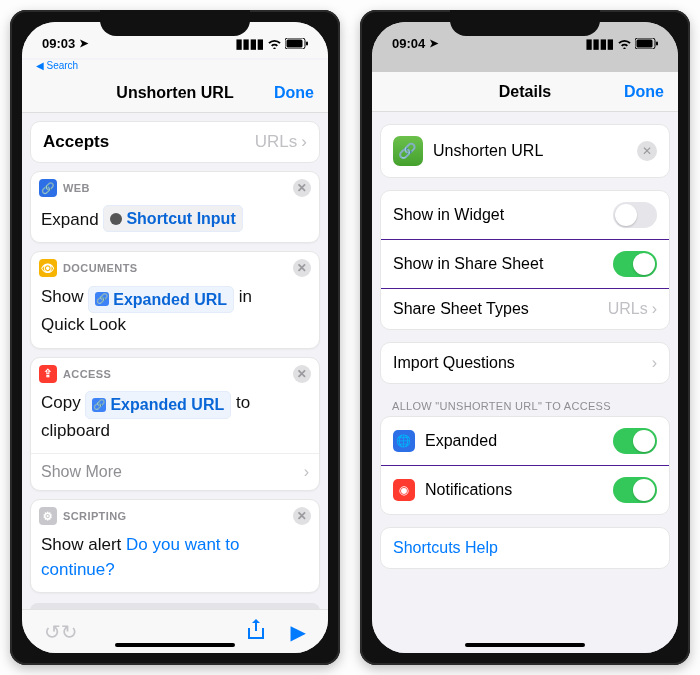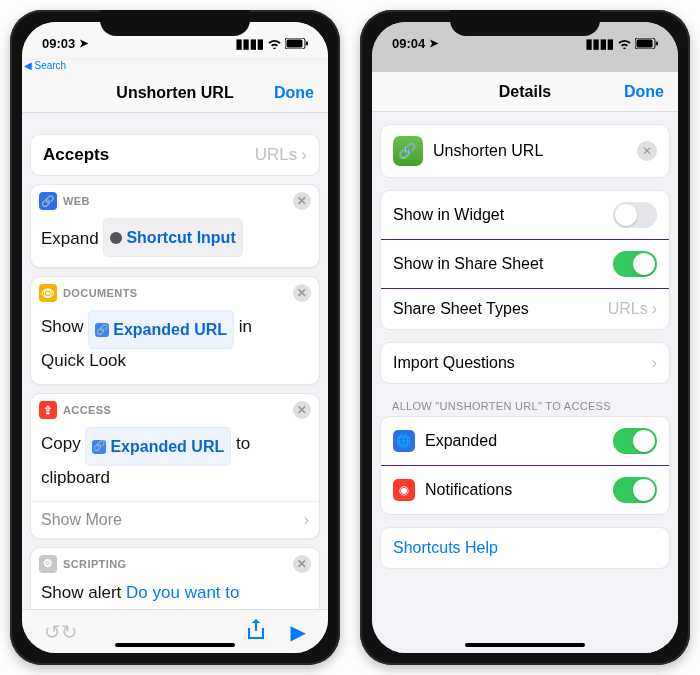--- a/index.html
+++ b/index.html
@@ -10,21 +10,21 @@
     height: 675px;
     display: flex;
     gap: 20px;
     justify-content: center;
     padding: 10px 8px;
   }
   .phone {
     width: 330px;
     height: 655px;
     background: #111;
-    border-radius: 32px;
+    border-radius: 16px;
     padding: 12px;
     box-shadow: inset 0 0 0 2px #2a2a2a, 0 4px 12px rgba(0,0,0,.25);
     position: relative;
   }
   .phone::before {
     content: "";
     position: absolute;
     top: 0; left: 50%;
     transform: translateX(-50%);
     width: 150px; height: 26px;
@@ -82,29 +82,29 @@
     font-size: 11px; font-weight:600; letter-spacing:.4px;
     color:#8e8e93;
   }
   .card-head .x {
     margin-left:auto; width:18px;height:18px;border-radius:50%;
     background:#e0e0e2;color:#9a9a9e;display:flex;align-items:center;justify-content:center;font-size:12px;
   }
   .chip {
     display:inline-flex; align-items:center; gap:4px;
     background:#eef4fd; color:#0a66d6; font-weight:600;
-    border-radius:5px; padding:7px 6px; font-size:16px;
+    border-radius:5px; padding:1px 6px; font-size:16px;
     border:1px solid #e3ecf8;
   }
   .chip .cicon{width:14px;height:14px;border-radius:3px;background:#3e82f7;display:inline-flex;align-items:center;justify-content:center;color:#fff;font-size:10px;}
   .card-body { padding: 4px 10px 10px; font-size: 17px; line-height:1.45; color:#111;}
   .row-top {
     background:#fff; border-radius:10px; border:1px solid #e6e6e6;
     display:flex; align-items:center; justify-content:space-between;
-    padding: 10px 12px; margin-top:21px; font-size:17px; font-weight:600;
+    padding: 10px 12px; margin-top:8px; font-size:17px; font-weight:600;
   }
   .row-top .rt-right{color:#c0c0c5; font-weight:400; display:flex;align-items:center;gap:4px;}
   .chev { color:#c0c0c5;}
   .show-more{border-top:1px solid #eee;padding:9px 10px;color:#8e8e93;font-size:16px;display:flex;justify-content:space-between;}
   .action-icon{width:18px;height:18px;border-radius:4px;display:inline-flex;align-items:center;justify-content:center;color:#fff;font-size:11px;}
   .ic-web{background:#2c6fe6;}
   .ic-doc{background:#f6b400;}
   .ic-share{background:#ff3b30;}
   .ic-script{background:#c8c8cc;}
   
@@ -152,21 +152,21 @@
         <svg width="15" height="11" viewBox="0 0 15 11">
             <path d="M7.5 9.5a1.2 1.2 0 100 2.4 1.2 1.2 0 000-2.4zM4 7.2a5 5 0 017 0l-1.3 1.3a3.2 3.2 0 00-4.4 0zm-2.7-2.7a8.8 8.8 0 0112.4 0L12.4 5.8a7 7 0 00-9.8 0z" fill="#000"></path>
           </svg>
         <svg width="23" height="11" viewBox="0 0 23 11">
             <rect x="0" y="0" width="20" height="11" rx="2.5" fill="none" stroke="#000" stroke-width="1"></rect>
             <rect x="1.5" y="1.5" width="16" height="8" rx="1.5" fill="#000"></rect>
             <rect x="21" y="3.5" width="2" height="4" rx="1" fill="#000"></rect>
           </svg>
       </div>
     </div>
-    <div class="back-search" style="padding:0 2px 2px;background:#f8f8f8;">
+    <div class="back-search" style="padding:0 14px 2px;background:#f8f8f8;">
       <span>◀ <span>Search</span></span>
     </div>
     <div class="nav">
       <span></span>
       <span class="nav-title">Unshorten URL</span>
       <span class="nav-done">Done</span>
     </div>
 
     <div class="content">
       <div class="row-top">

